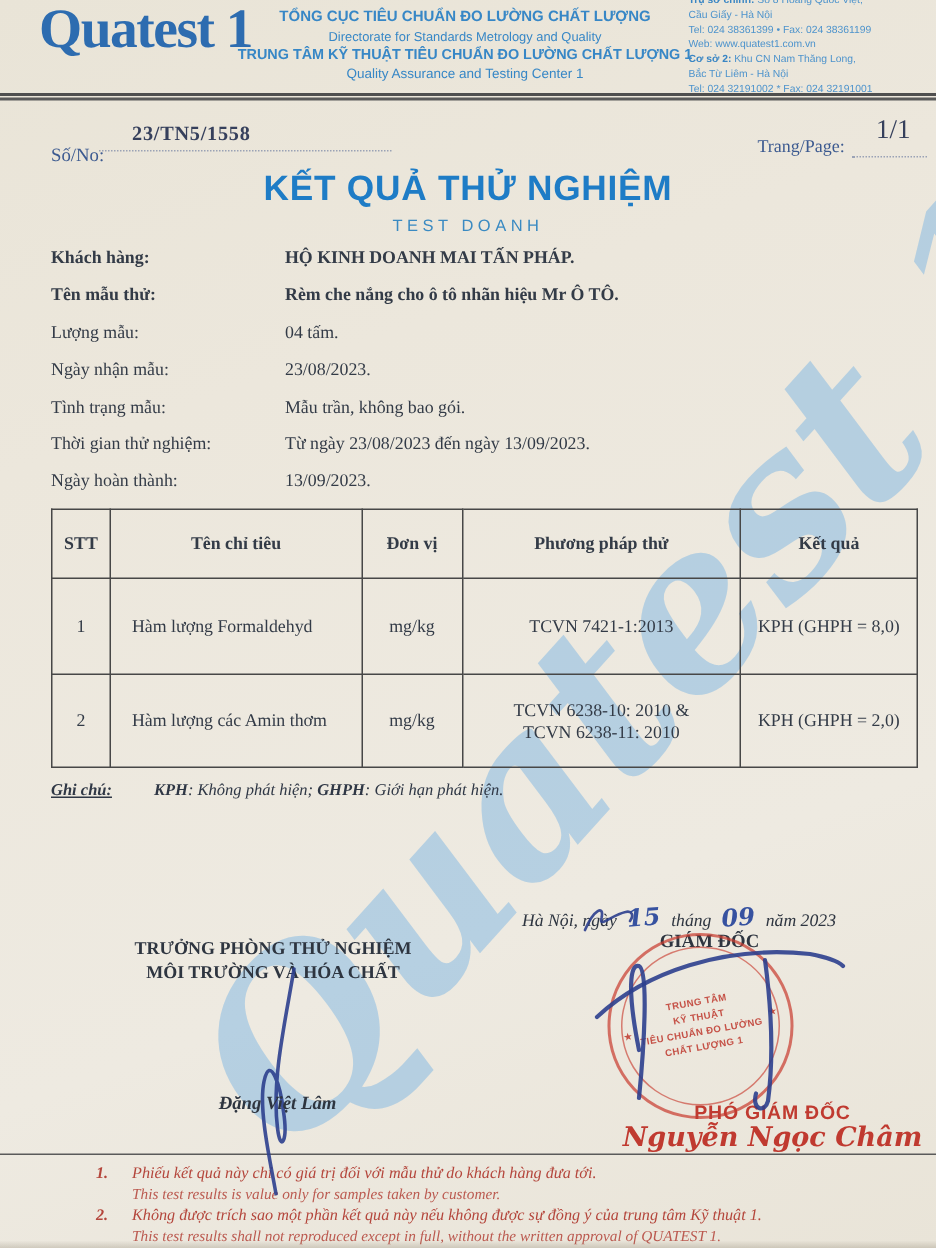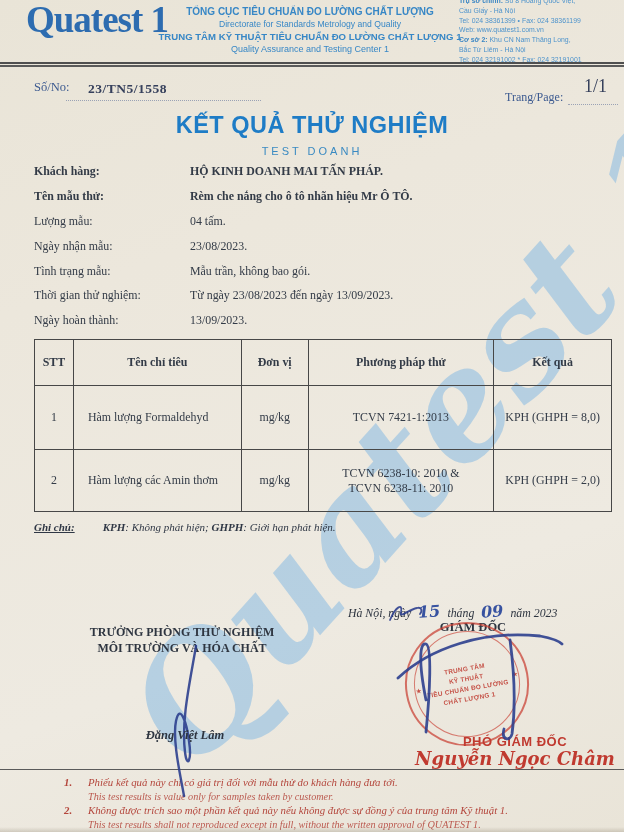--- a/index.html
+++ b/index.html
@@ -17,21 +17,21 @@
   .org .l1{font-size:10px; font-weight:700; white-space:nowrap;}
   .org .l2{font-size:8.6px; margin-top:2px; white-space:nowrap;}
   .org .l3{font-size:9.6px; font-weight:700; margin-top:2px; white-space:nowrap;}
   .org .l4{font-size:9px; margin-top:2px; white-space:nowrap;}
   .contact{left:459px; top:-4px; width:164px; font-size:6.9px; line-height:1.42;
            color:#4d93cc; font-family:"Liberation Sans",sans-serif; z-index:2;}
   .contact b{color:#3a86c4;}
   .dbl-rule{left:0; top:62px; width:624px; height:5px;
             border-top:2px solid #4f4f4f; border-bottom:2px solid #5a5a5a; box-sizing:border-box; z-index:2;}
   
-  .so-label{left:34px; top:80px; font-size:12.5px; color:#3c5a90; z-index:2;}
+  .so-label{left:34px; top:96px; font-size:12.5px; color:#3c5a90; z-index:2;}
   .so-dots{left:66px; top:83px; width:195px; height:17px; border-bottom:1.6px dotted #9aa2b5; z-index:2;}
   .so-value{left:88px; top:81px; font-size:13.5px; font-weight:700; color:#36405c; letter-spacing:.5px; z-index:3;}
   .trang-value{left:547px; top:76px; width:60px; text-align:right; font-size:18px; color:#36405c; z-index:2;}
   .trang-label{left:505px; top:90px; font-size:12px; color:#3c5a90; z-index:2;}
   .trang-dots{left:568px; top:89px; width:50px; height:15px; border-bottom:1.6px dotted #9aa2b5; z-index:2;}
   
   .title{left:0; top:112px; width:624px; text-align:center; font-family:"Liberation Sans",sans-serif;
          font-size:23.5px; font-weight:700; color:#1e7cc6; letter-spacing:.5px; z-index:2;}
   .subtitle{left:0; top:145px; width:624px; text-align:center; font-family:"Liberation Sans",sans-serif;
             font-size:11px; color:#3a8ac2; letter-spacing:3px; z-index:2;}

